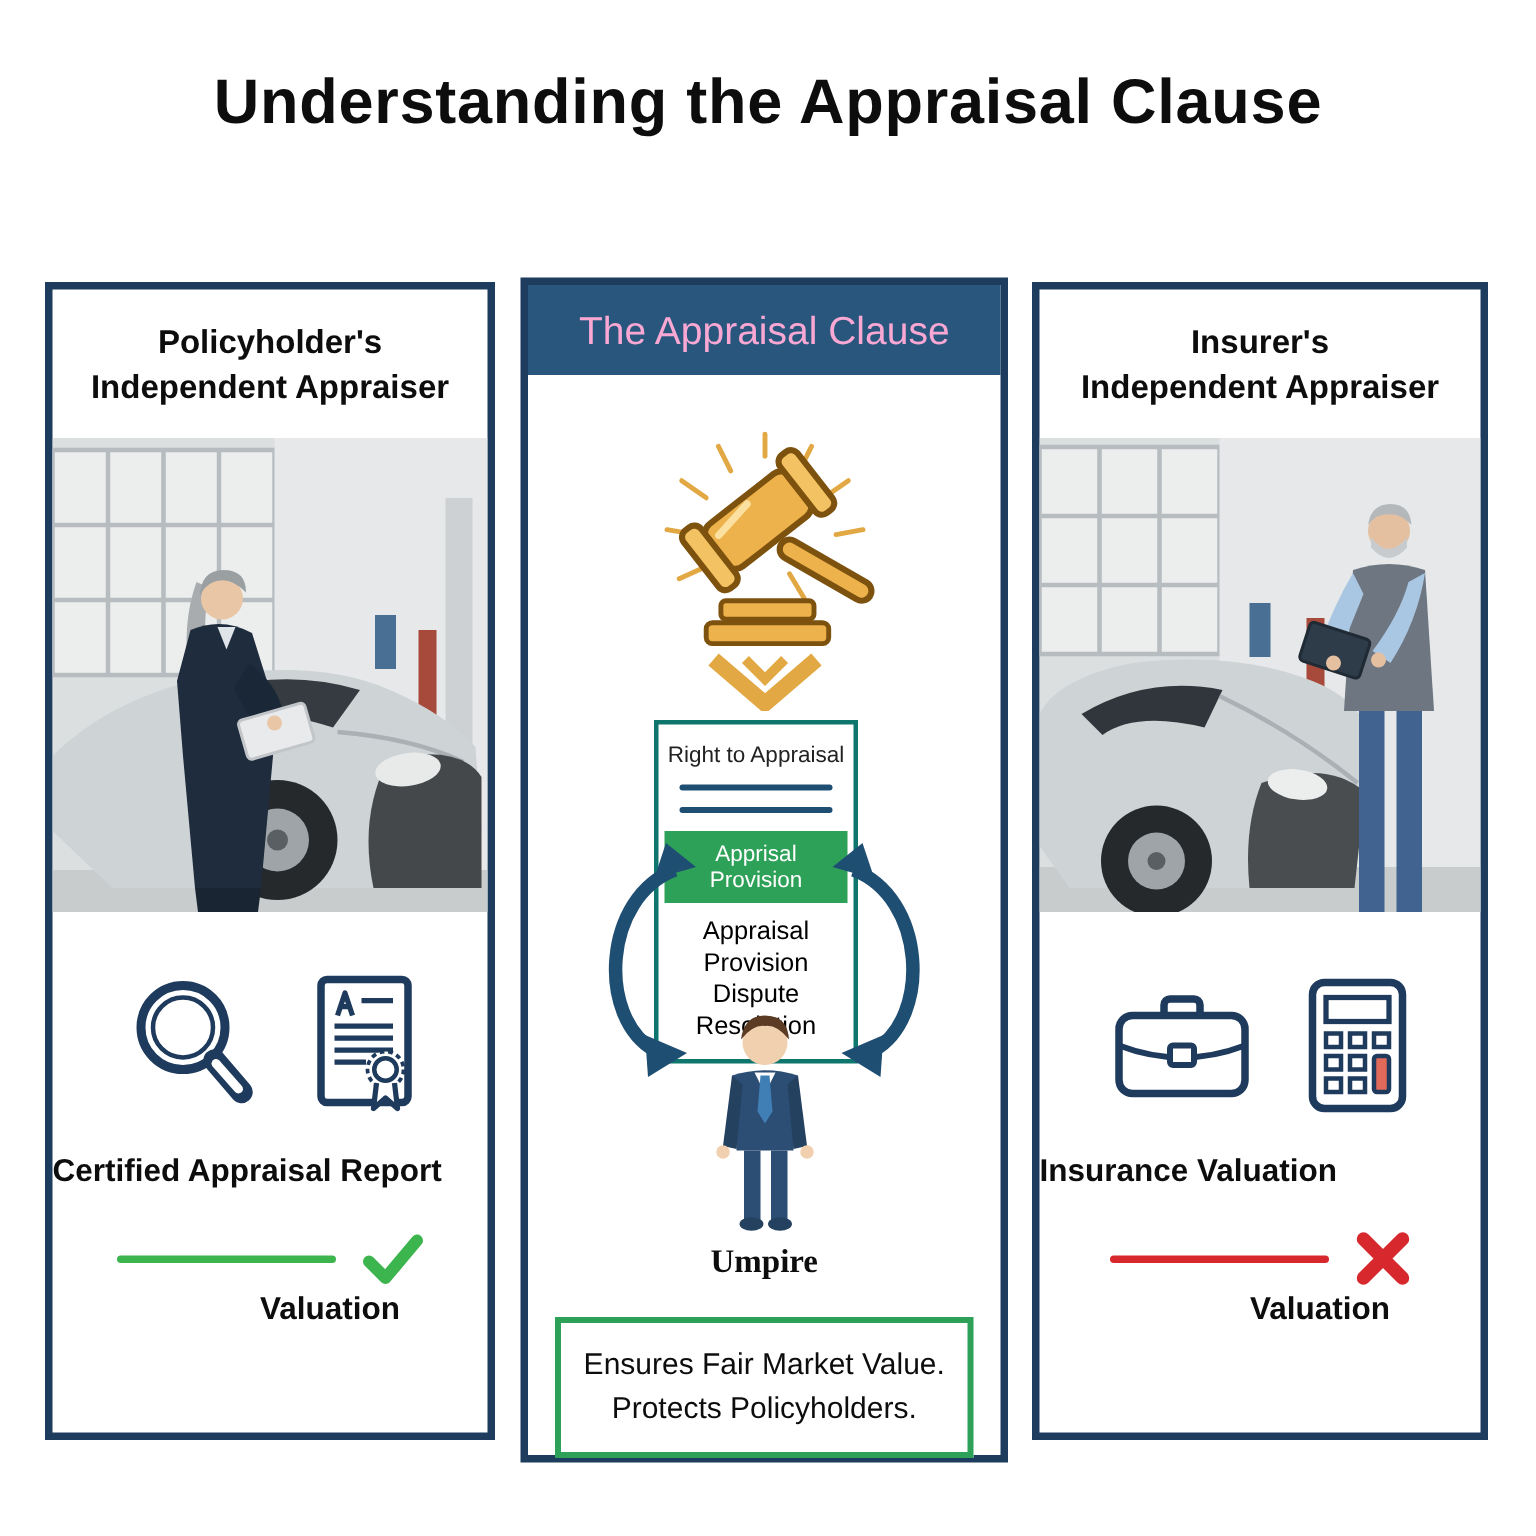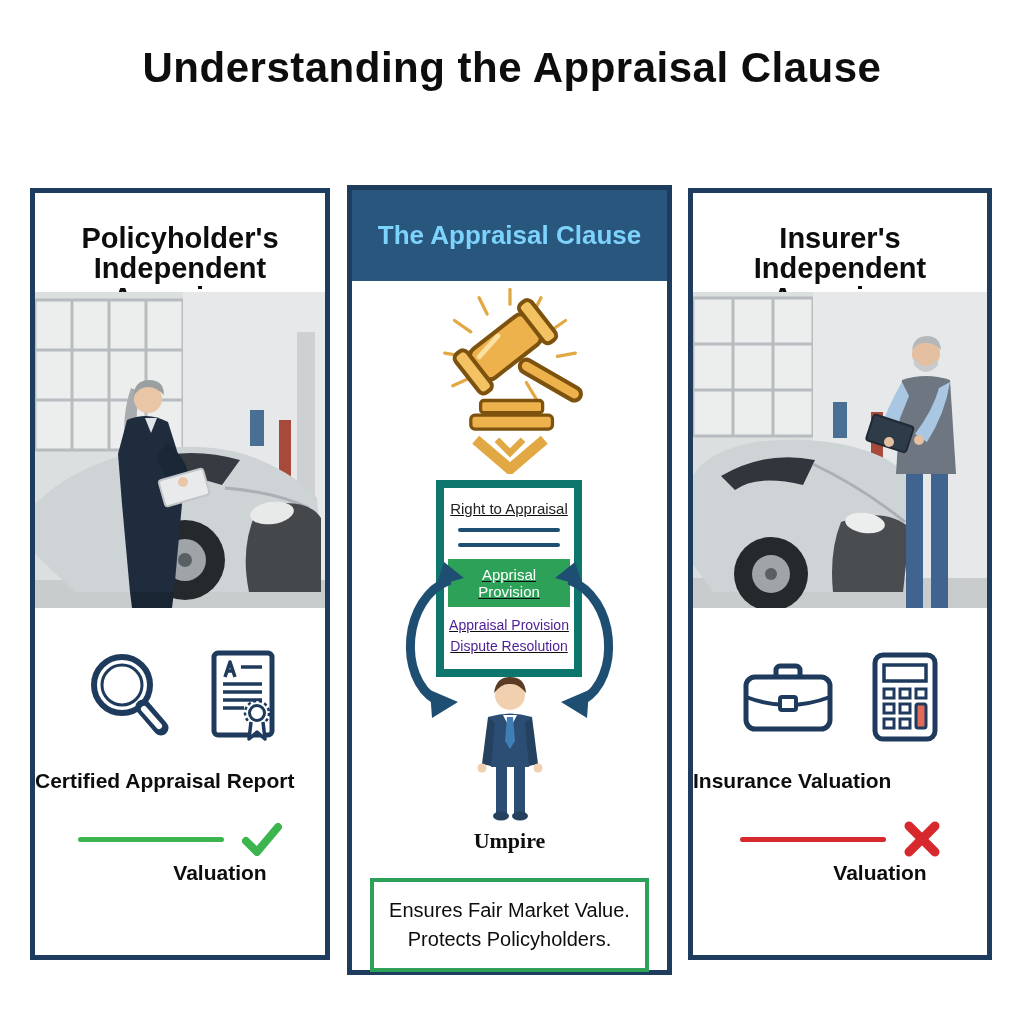--- a/index.html
+++ b/index.html
@@ -5,45 +5,45 @@
   html,body{margin:0;padding:0;background:#ffffff;}
   .stage{position:relative;width:1024px;height:1024px;background:#ffffff;
          font-family:"Liberation Sans",sans-serif;overflow:hidden;color:#0d0d0d;}
   .title{position:absolute;top:44px;left:0;width:100%;text-align:center;
          font-size:42px;font-weight:700;letter-spacing:.5px;}
   .panel{position:absolute;background:#fff;border:5px solid #1d3c5e;box-sizing:content-box;}
   .panel-left{left:30px;top:188px;width:290px;height:762px;}
   .panel-center{left:347px;top:185px;width:315px;height:780px;}
   .panel-right{left:688px;top:188px;width:294px;height:762px;}
   .panel-heading{position:absolute;top:20px;left:0;width:100%;text-align:center;
-                 font-size:29px;font-weight:700;line-height:30px;margin-top:10px;}
+                 font-size:22px;font-weight:700;line-height:30px;}
   .photo{position:absolute;top:99px;left:0;width:100%;height:316px;overflow:hidden;}
   .photo svg{display:block;width:100%;height:100%;}
   .icon-row{position:absolute;top:452px;left:0;width:100%;height:104px;
             display:flex;align-items:center;justify-content:center;gap:38px;}
   .report-label{position:absolute;top:576px;left:0;width:100%;text-align:left;
                 font-size:21px;font-weight:700;}
   .status-row{position:absolute;top:624px;left:0;width:100%;height:44px;
               display:flex;align-items:center;justify-content:center;gap:18px;}
   .status-line{width:146px;height:5px;border-radius:3px;}
   .status-line.green{background:#3cb54e;}
   .status-line.red{background:#d7282e;}
   .valuation-label{position:absolute;top:668px;left:0;width:100%;text-align:center;
                    font-size:21px;font-weight:700;padding-left:40px;}
-  .center-header{position:absolute;top:0;left:0;width:100%;height:91px;background:#29567c;
+  .center-header{position:absolute;top:0;left:0;width:100%;height:60px;background:#29567c;
                  display:flex;align-items:center;justify-content:center;
-                 color:#7dd3fc;font-size:26px;font-weight:700;}
+                 color:#f9a8d4;font-size:26px;font-weight:400;}
   .gavel-wrap{position:absolute;top:88px;left:50%;transform:translateX(-50%);
               width:200px;height:196px;}
-  .doc-box{position:absolute;top:290px;left:84px;width:126px;border:8px solid #0f766e;
-           background:#fff;text-align:center;padding:8px 2px 12px;text-decoration:underline;}
+  .doc-box{position:absolute;top:290px;left:84px;width:126px;border:3px solid #0f766e;
+           background:#fff;text-align:center;padding:8px 2px 12px;}
   .doc-title{font-size:15px;color:#222;margin:4px 0 8px;}
   .doc-line{height:4px;background:#1f4e73;border-radius:2px;margin:11px 12px;}
   .doc-highlight{background:#2ea158;color:#fff;font-size:15px;padding:7px 1px;margin:12px 2px 8px;}
-  .doc-item{font-size:14px;color:#4c1d95;line-height:21px;}
+  .doc-item{font-size:17px;color:#000000;line-height:21px;}
   .arrow{position:absolute;top:372px;width:80px;height:160px;}
   .arrow-left{left:36px;}
   .arrow-right{right:36px;transform:scaleX(-1);}
   .umpire{position:absolute;top:484px;left:50%;transform:translateX(-50%);width:96px;height:150px;}
   .umpire-label{position:absolute;top:638px;left:0;width:100%;text-align:center;
                 font-size:22px;font-weight:700;font-family:Liberation Serif, serif;}
   .footer-box{position:absolute;top:688px;left:18px;right:18px;border:4px solid #2ea158;
               background:#fff;text-align:center;font-size:20px;font-weight:400;
               line-height:29px;padding:14px 4px;}
 </style>

